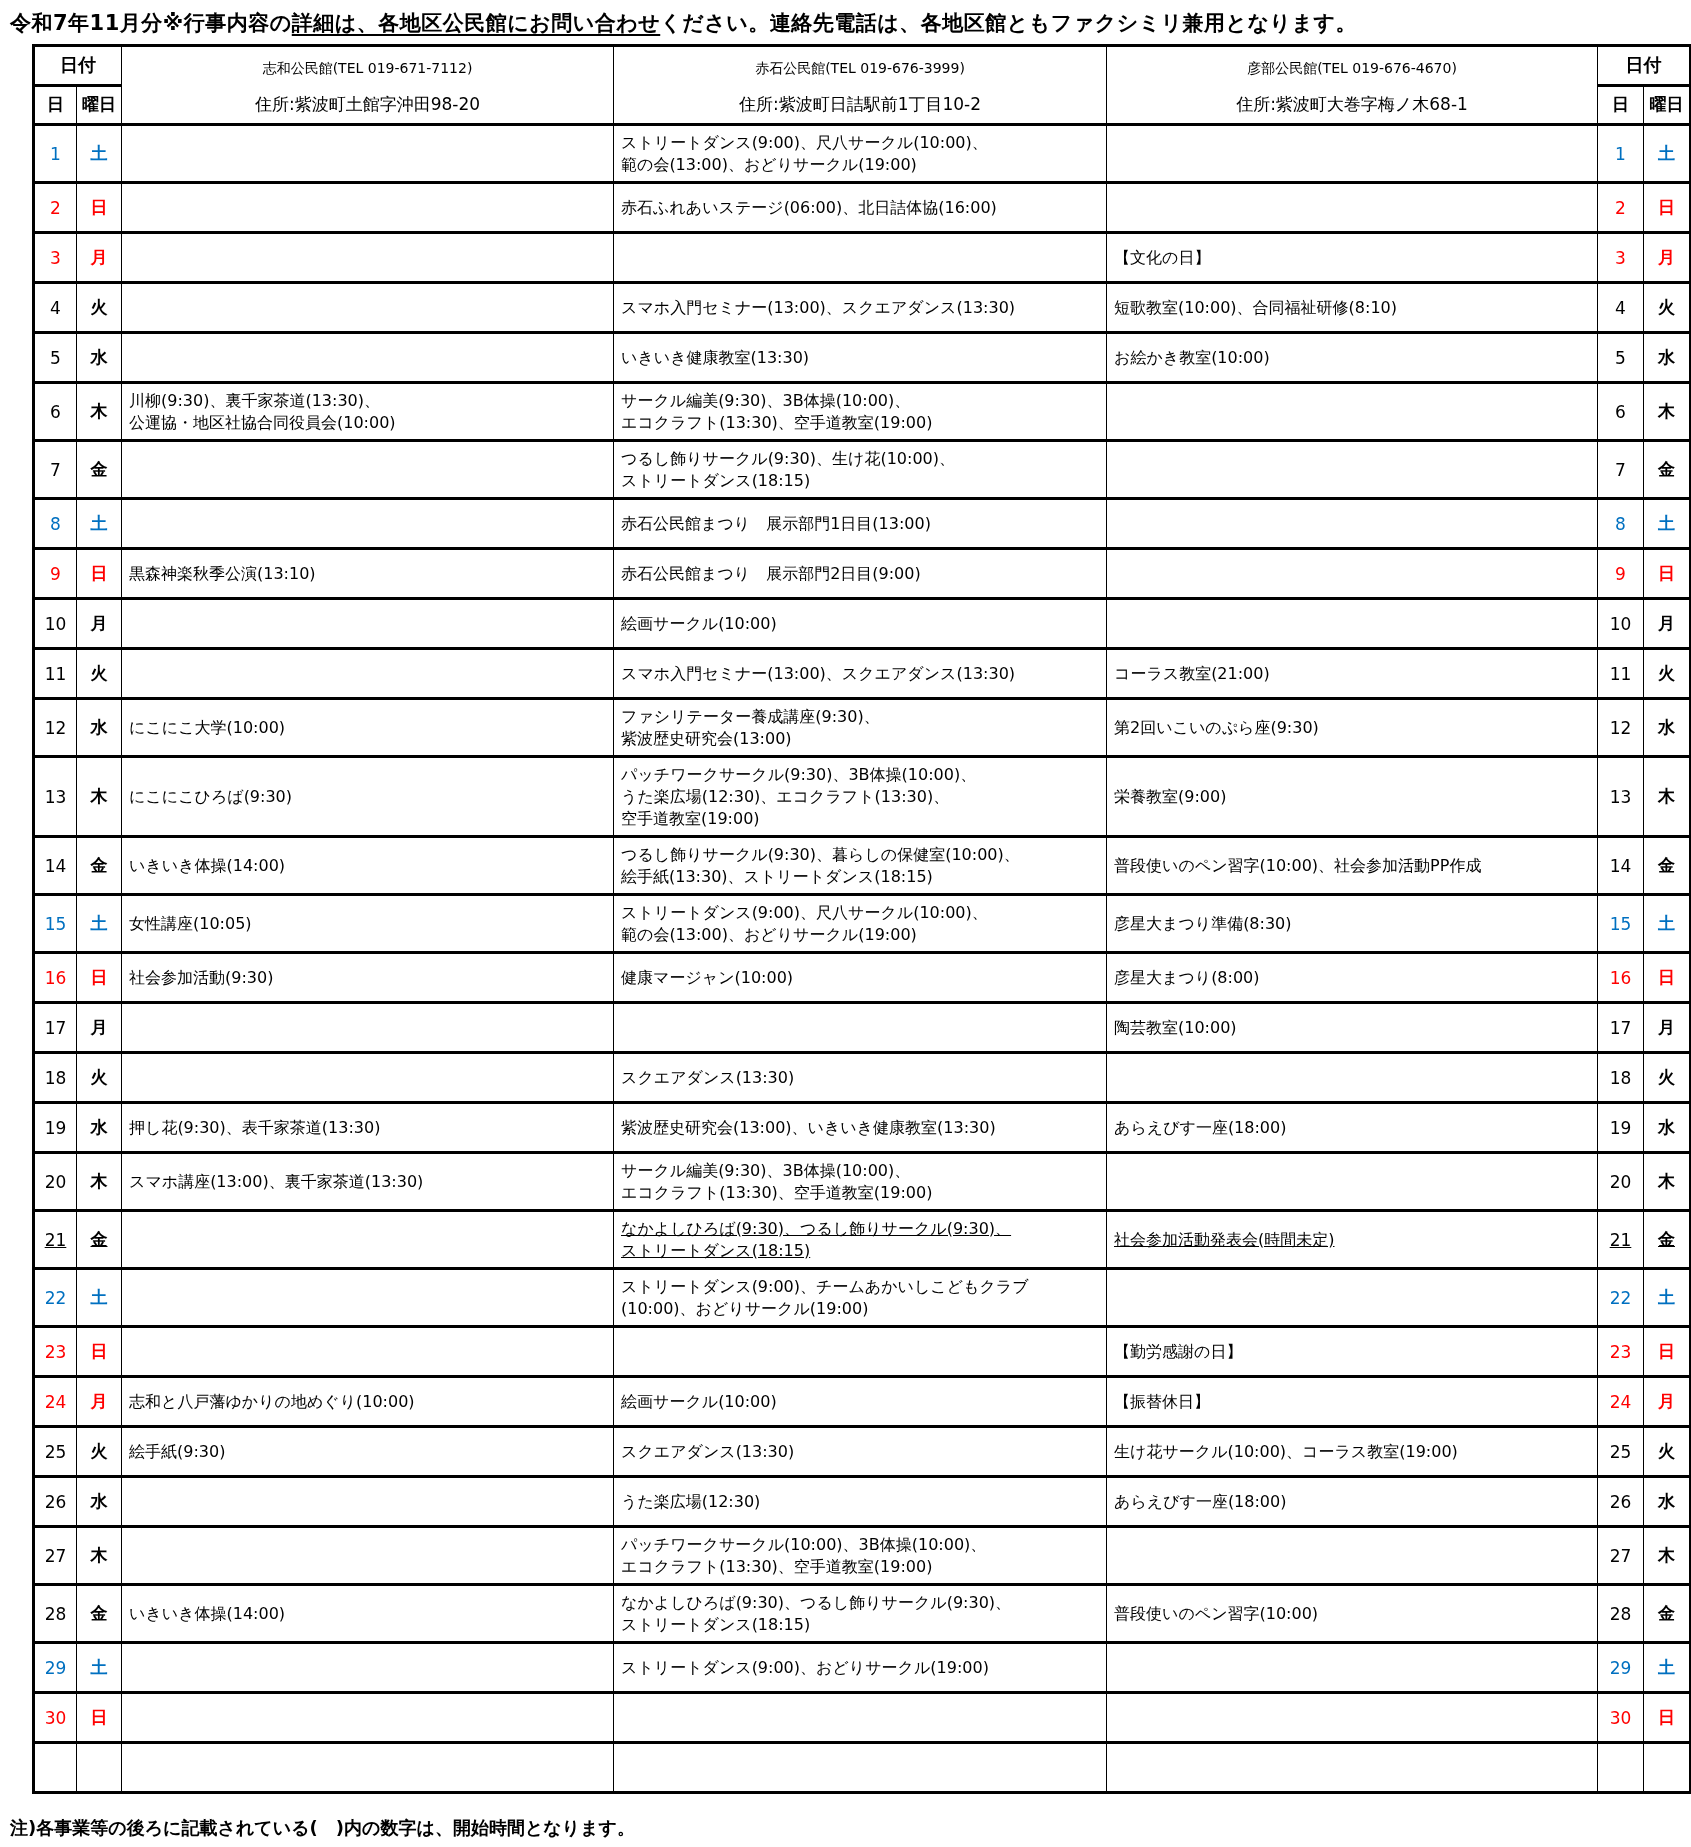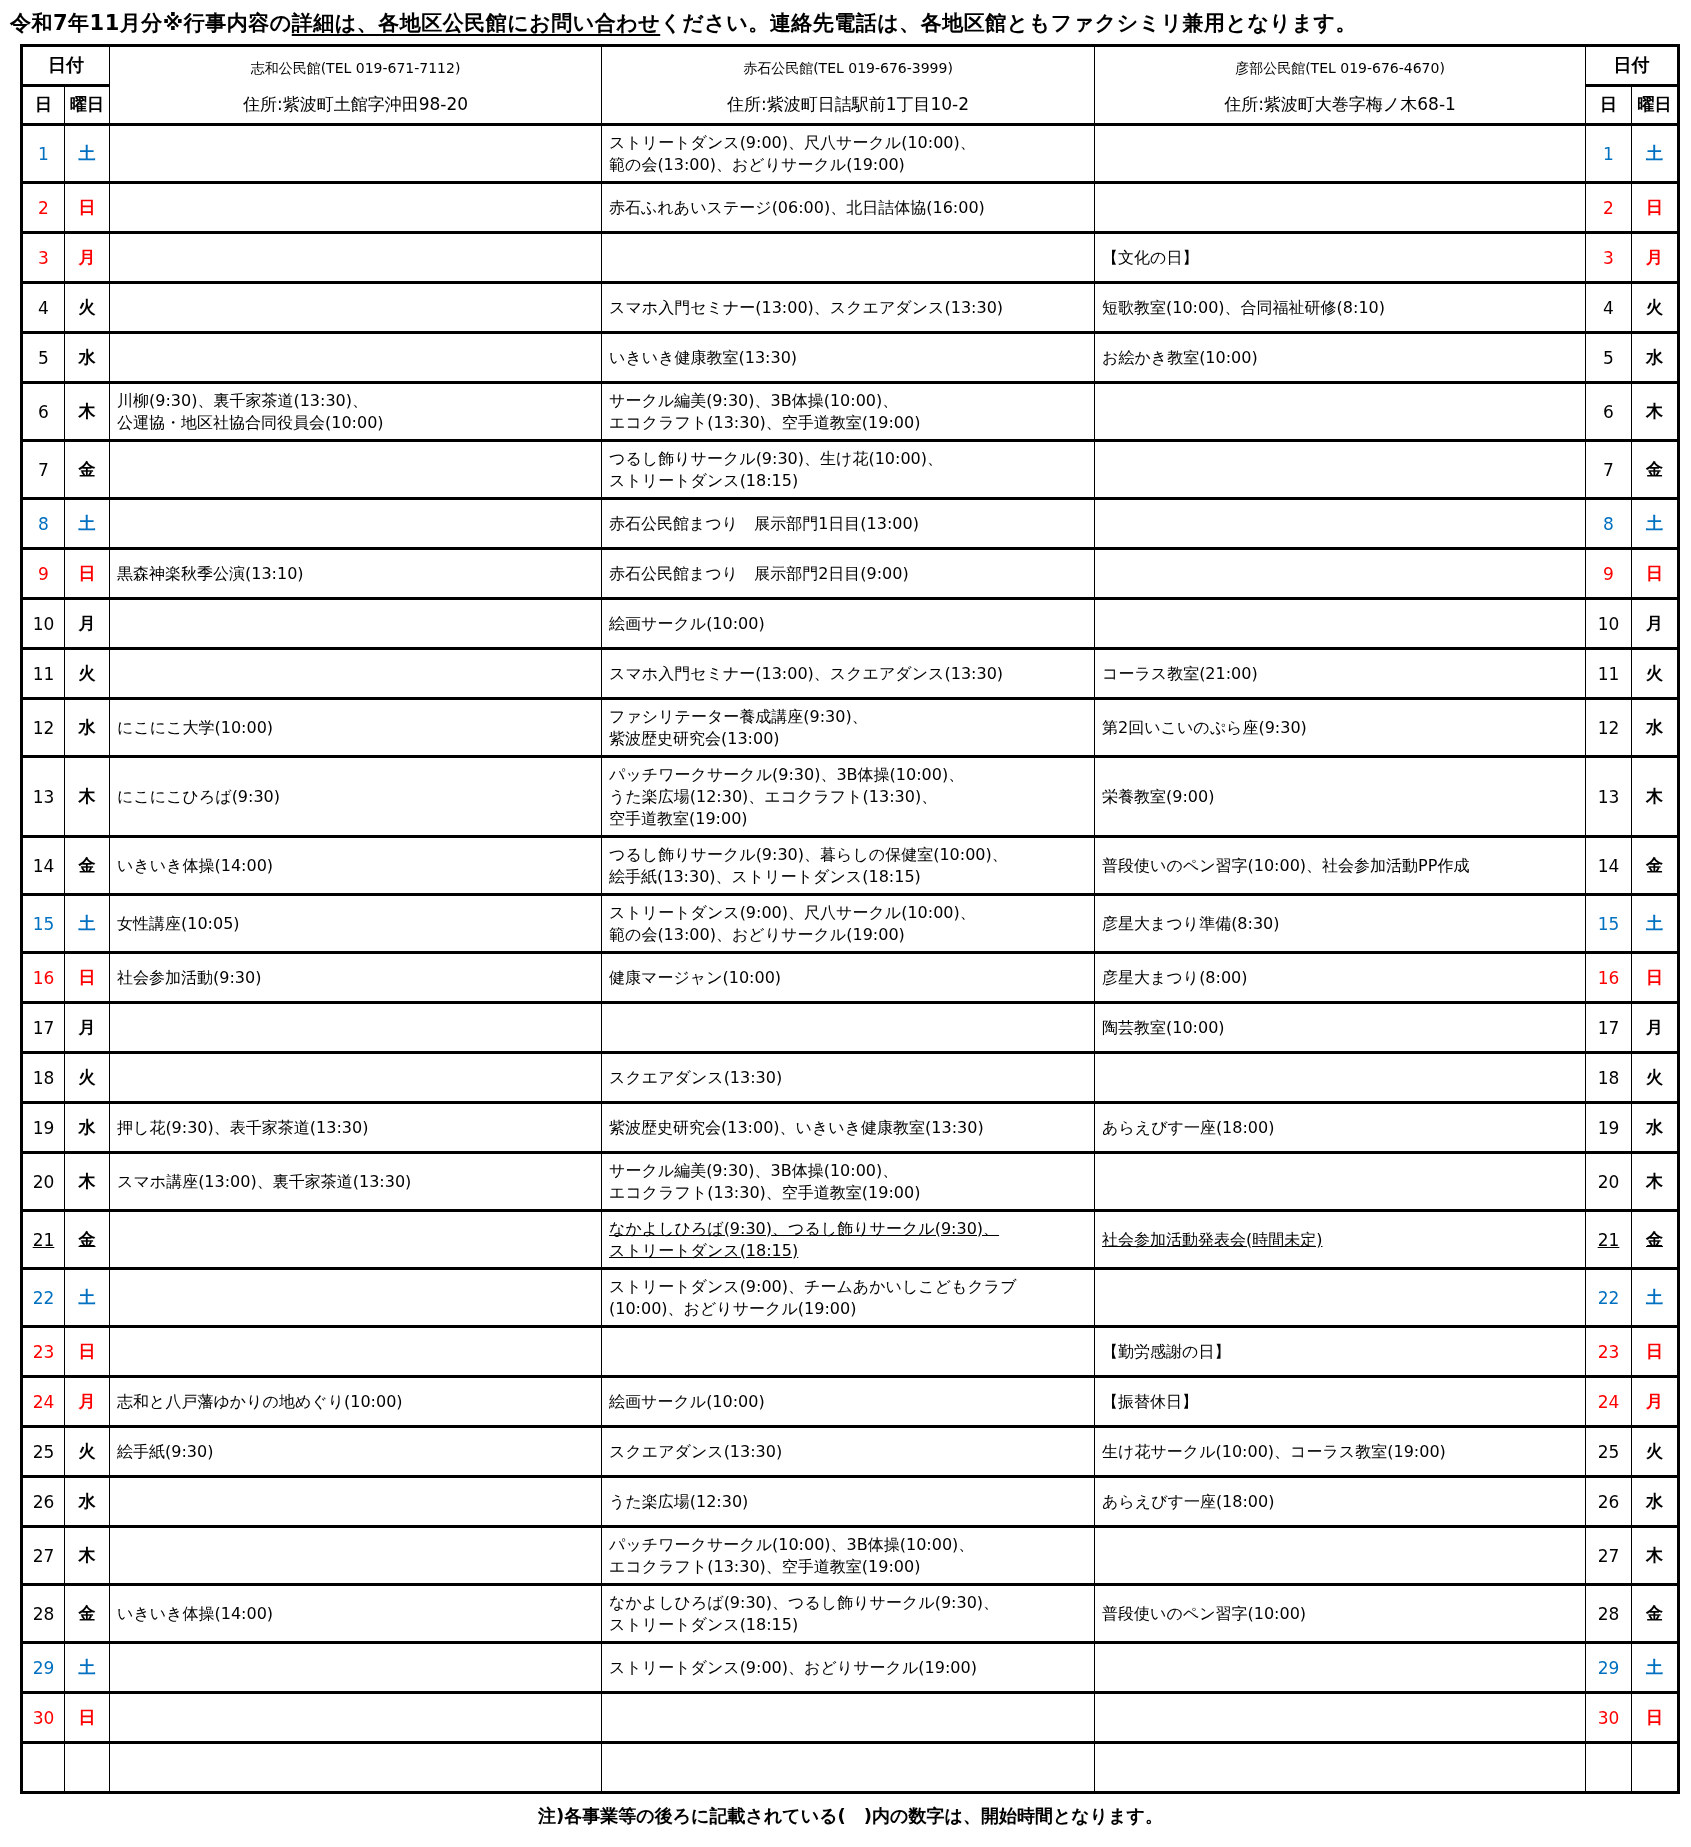--- a/index.html
+++ b/index.html
@@ -20,21 +20,21 @@
   .title-month { }
   .u {
     text-decoration: underline;
     text-decoration-thickness: 2px;
     text-underline-offset: 4px;
   }
   table {
     border-collapse: collapse;
     table-layout: fixed;
     width: 1657px;
-    margin-left: 20px;
+    margin-left: 32px;
     border: 3px solid #000;
   }
   td, th {
     border: 1.5px solid #000;
     border-top: 3px solid #000;
     border-bottom: 3px solid #000;
     vertical-align: middle;
     overflow: hidden;
     padding: 0;
   }
@@ -49,24 +49,23 @@
   .events {
     text-align: left;
     padding: 3px 7px;
     font-size: 16px;
     line-height: 22px;
     font-weight: 500;
   }
   tr.t-sat .dcol { color: var(--sat, #0070C0); }
   tr.t-sun .dcol, tr.t-hol .dcol { color: var(--sun, #FF0000); }
   .footer-note {
-    margin: 10px 0 12px 10px;
+    margin: 22px 0 12px 10px;
     font-size: 18px;
     font-weight: bold;
-    text-align: center;
   }
 </style>
 </head>
 <body>
 
 <div class="title-line">
   <span class="title-month">令和7年11月分</span><span>※行事内容の</span><span class="u">詳細は、各地区公民館にお問い合わせ</span><span>ください。連絡先電話は、各地区館ともファクシミリ兼用となります。</span>
 </div>
 
 <table>

